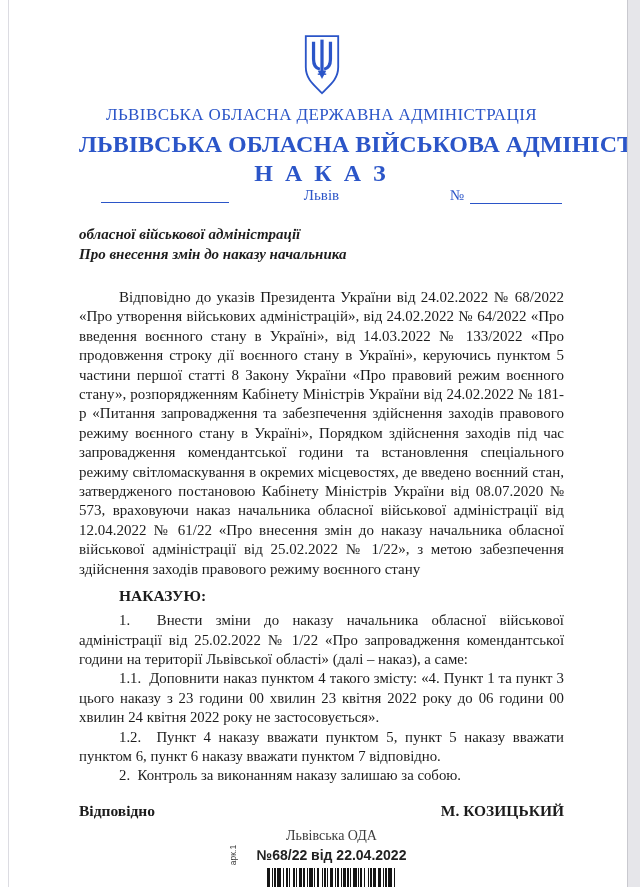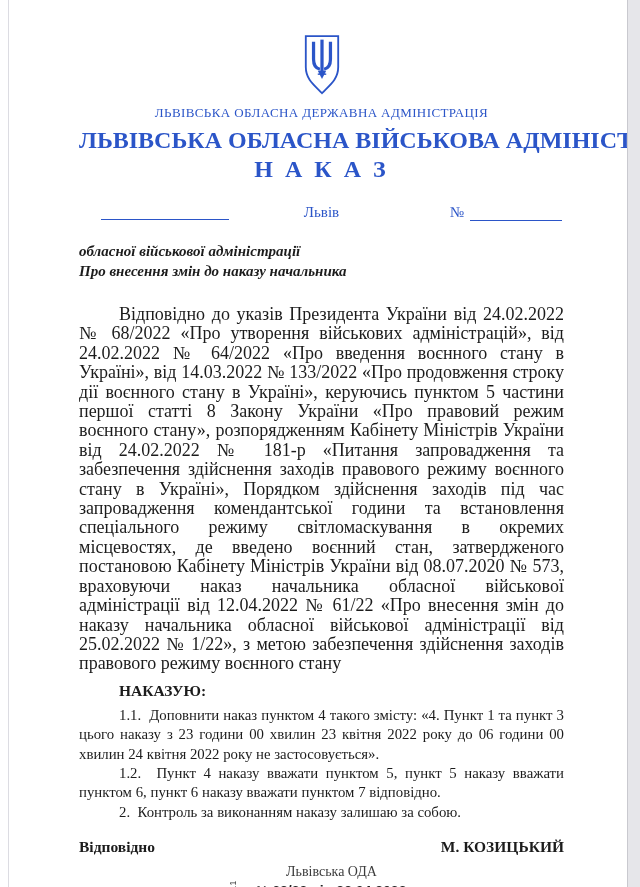--- a/index.html
+++ b/index.html
@@ -18,49 +18,49 @@
     box-sizing:border-box;
     padding:0 64px 0 70px;
   }
   .right-edge {
     position:absolute; top:0; bottom:0; right:0; width:12px;
     background:#e6e6ea; border-left:1px solid #c9c9cf;
   }
   
   .emblem { display:block; margin:34px auto 8px; }
   .org-small {
-    text-align:center; color:#2b55c8; font-size:13px; letter-spacing:.4px;
+    text-align:center; color:#2b55c8; font-size:17px; letter-spacing:.4px;
     white-space:nowrap;
     margin-top:9px;
   }
   .org-main {
     text-align:center; color:#2b55c8; font-size:24px; font-weight:bold;
     margin-top:6px; white-space:nowrap;
   }
   .doc-type {
     text-align:center; color:#2b55c8; font-size:24px; font-weight:bold;
     margin-top:2px; letter-spacing:3px;
   }
-  .dateline { position:relative; height:22px; margin-top:21px; color:#2b55c8; font-size:15px; }
+  .dateline { position:relative; height:22px; margin-top:0; color:#2b55c8; font-size:15px; }
   .blank-left {
     position:absolute; left:22px; top:15px; width:128px;
     border-top:1.4px solid #2b55c8;
   }
   .city { position:absolute; left:0; right:0; text-align:center; top:0; }
   .num-group { position:absolute; right:2px; top:0; display:flex; align-items:flex-end; }
   .num-label { margin-right:6px; }
   .blank-right { width:92px; border-bottom:1.4px solid #2b55c8; height:16px; }
   
   .subject {
     margin-top:16px; font-weight:bold; font-style:italic;
     font-size:15px; line-height:19.5px;
   }
   .intro {
     margin:24px 0 0 0; text-align:justify; text-indent:40px;
-    font-size:18px; line-height:19.4px;
+    font-size:15px; line-height:19.4px;
   }
   .resolve { margin:8px 0 0 40px; font-weight:bold; font-size:15.5px; }
   .item {
     margin:0; text-align:justify; text-indent:40px;
     font-size:14.8px; line-height:19.4px;
   }
   .items { margin-top:6px; }
   .sig-row {
     display:flex; justify-content:space-between;
     margin-top:16px; font-weight:bold; font-size:15.5px;
@@ -113,20 +113,21 @@
   <div class="subject">
     <div>обласної військової адміністрації</div>
     <div>Про внесення змін до наказу начальника</div>
   </div>
 
   <p class="intro">Відповідно до указів Президента України від 24.02.2022 № 68/2022 «Про утворення військових адміністрацій», від 24.02.2022 № 64/2022 «Про введення воєнного стану в Україні», від 14.03.2022 № 133/2022 «Про продовження строку дії воєнного стану в Україні», керуючись пунктом 5 частини першої статті 8 Закону України «Про правовий режим воєнного стану», розпорядженням Кабінету Міністрів України від 24.02.2022 № 181-р «Питання запровадження та забезпечення здійснення заходів правового режиму воєнного стану в Україні», Порядком здійснення заходів під час запровадження комендантської години та встановлення спеціального режиму світломаскування в окремих місцевостях, де введено воєнний стан, затвердженого постановою Кабінету Міністрів України від 08.07.2020 № 573, враховуючи наказ начальника обласної військової адміністрації від 12.04.2022 № 61/22 «Про внесення змін до наказу начальника обласної військової адміністрації від 25.02.2022 № 1/22», з метою забезпечення здійснення заходів правового режиму воєнного стану</p>
 
   <div class="resolve">НАКАЗУЮ:</div>
 
   <div class="items">
+    <p class="item">1.&nbsp;&nbsp;Внести зміни до наказу начальника обласної військової адміністрації від 25.02.2022 № 1/22 «Про запровадження комендантської години на території Львівської області» (далі – наказ), а саме:</p>
     <p class="item">1.1.&nbsp;&nbsp;Доповнити наказ пунктом 4 такого змісту: «4. Пункт 1 та пункт 3 цього наказу з 23 години 00 хвилин 23 квітня 2022 року до 06 години 00 хвилин 24 квітня 2022 року не застосовується».</p>
     <p class="item">1.2.&nbsp;&nbsp;Пункт 4 наказу вважати пунктом 5, пункт 5 наказу вважати пунктом 6, пункт 6 наказу вважати пунктом 7 відповідно.</p>
     <p class="item">2.&nbsp;&nbsp;Контроль за виконанням наказу залишаю за собою.</p>
   </div>
 
   <div class="sig-row">
     <span>Відповідно</span>
     <span>М. КОЗИЦЬКИЙ</span>
   </div>
 

